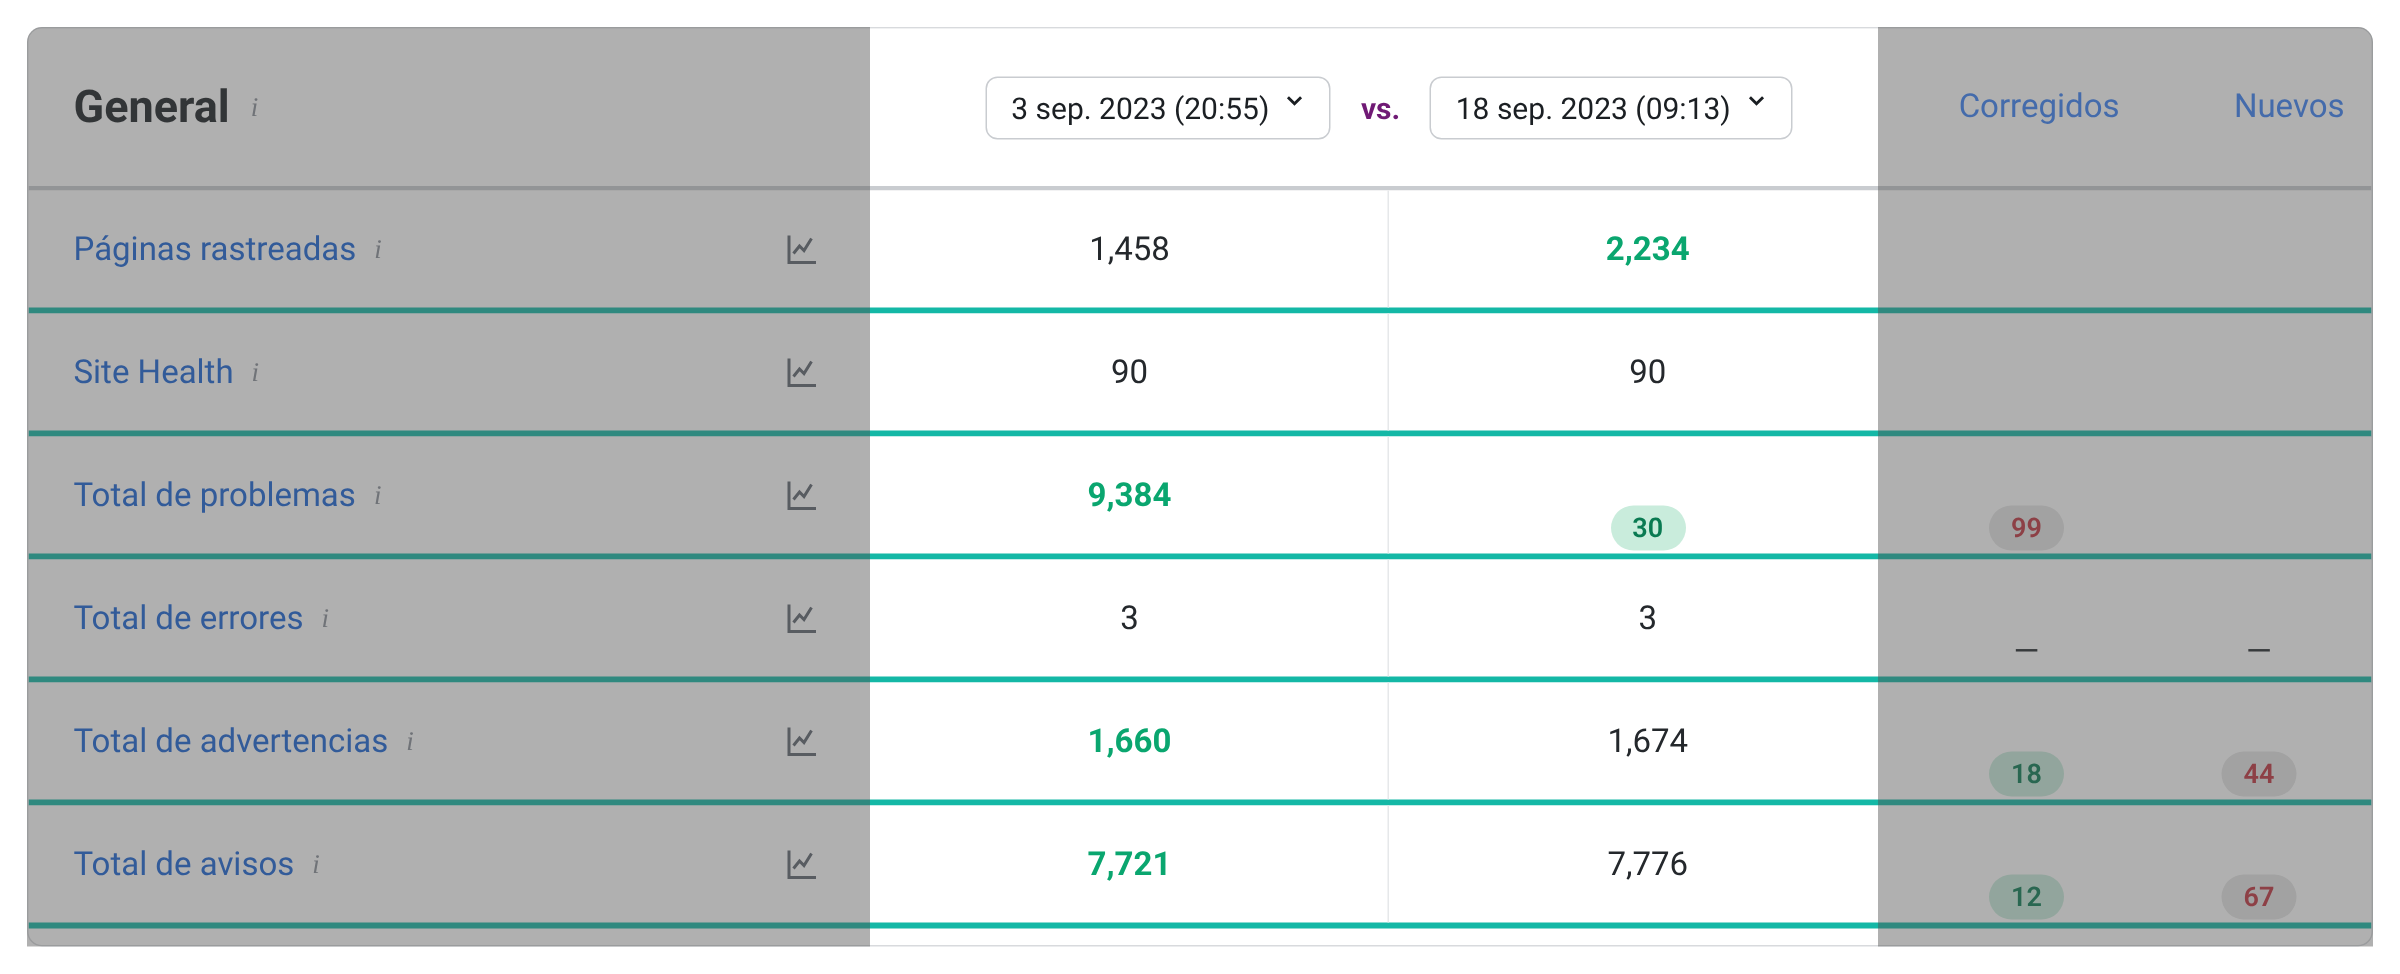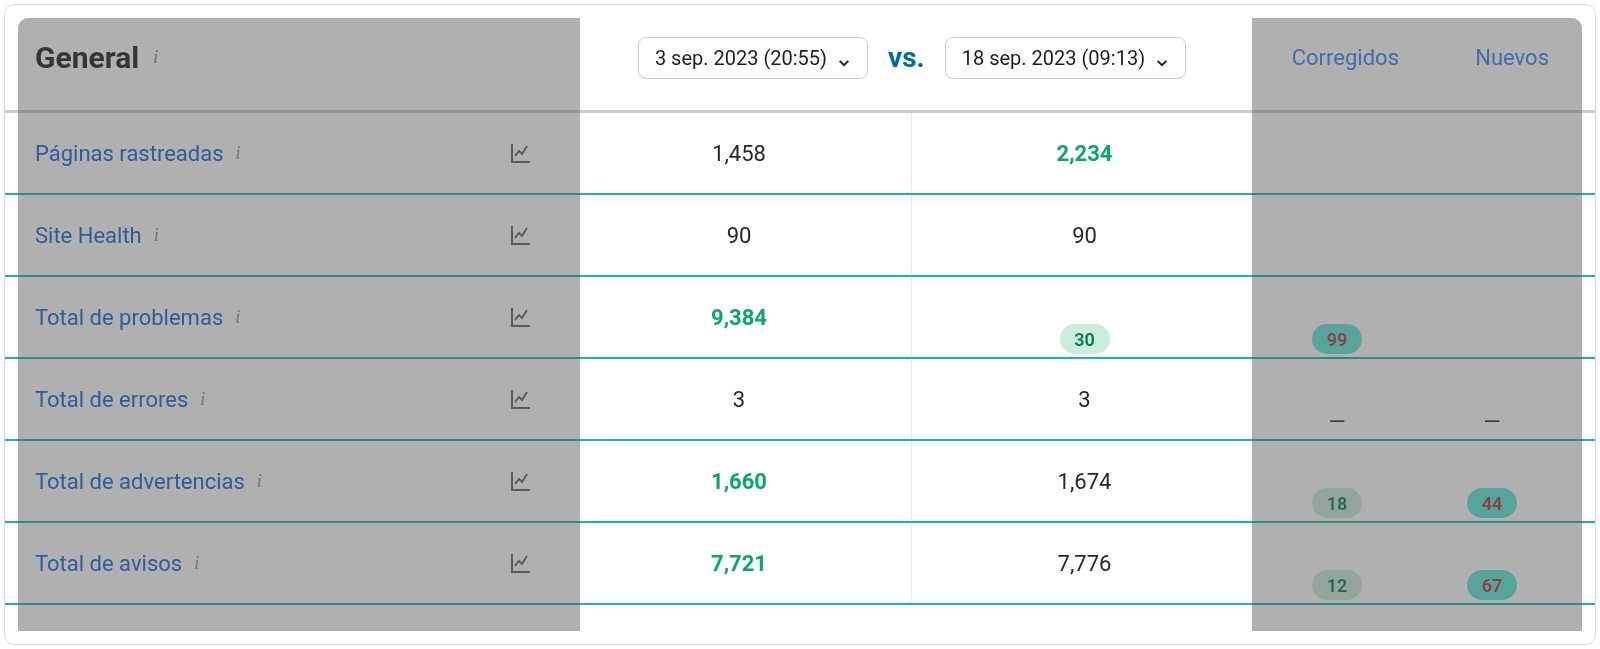--- a/index.html
+++ b/index.html
@@ -8,21 +8,21 @@
     padding: 0;
     width: 1600px;
     height: 649px;
     font-family: -apple-system, BlinkMacSystemFont, "Segoe UI", Roboto, Helvetica, Arial, sans-serif;
     background: #fff;
   }
   .wrap {
     position: relative;
     width: 1600px;
     height: 649px;
-    padding: 4px;
+    padding: 18px;
   }
   
   .dim {
     position: absolute;
     top: 18px;
     bottom: 18px;
     background: rgba(80,80,80,0.45);
     pointer-events: none;
     z-index: 20;
   }
@@ -38,21 +38,21 @@
     border: 1px solid #d8dadd;
     border-radius: 10px;
     overflow: hidden;
     position: relative;
   }
 
   .row {
     display: grid;
     grid-template-columns: 470px 92px 345px 345px 160px 150px;
     align-items: center;
-    border-bottom: 2px solid #14b8a6;
+    border-bottom: 4px solid #14b8a6;
     min-height: 82px;
     background: #fff;
   }
   .row.header {
     min-height: 108px;
     border-bottom: 3px solid #c9ccd0;
   }
 
   .cell { padding: 0 18px; }
   .cell.title {
@@ -109,27 +109,27 @@
 
   
   .vs-wrap {
     grid-column: 3 / span 2;
     display: flex;
     align-items: center;
     justify-content: center;
     gap: 20px;
   }
   .vs-label {
-    font-size: 28px;
+    font-size: 20px;
     font-weight: 700;
-    color: #0369a1;
+    color: #701a75;
   }
   .date-dd {
     display: inline-flex;
-    align-items: flex-end;
+    align-items: flex-start;
     gap: 10px;
     border: 1px solid #c9ccd0;
     border-radius: 8px;
     padding: 8px 16px;
     font-size: 20px;
     color: #1b1f23;
     background: #fff;
     cursor: pointer;
   }
   .chev {
@@ -144,21 +144,21 @@
     align-items: center;
     justify-content: center;
     min-width: 50px;
     height: 30px;
     border-radius: 15px;
     font-size: 18px;
     font-weight: 600;
     padding: 0 12px;
   }
   .pill.green { background: #c9ecdc; color: #0a7a52; }
-  .pill.red   { background: #5eead4; color: #c0333e; }
+  .pill.red   { background: #e5e5e5; color: #c0333e; }
   .cell.pillcell { display:flex; align-items:flex-start; justify-content:center;margin-top:44px; }
   .dash { color:#24282c; font-size:22px; }
 
   
   .row .cell.stat.first { border-right: 1px solid #e6e8ea; height:100%; display:flex; align-items:center; justify-content:center;}
   .row .cell.stat.second{ height:100%; display:flex; align-items:center; justify-content:center;}
 
 </style>
 </head>
 <body>

